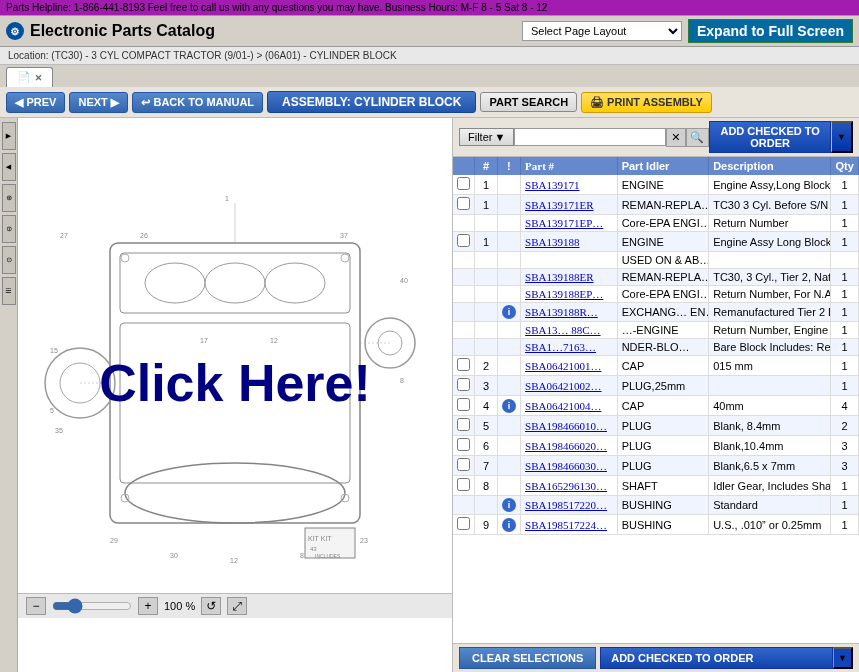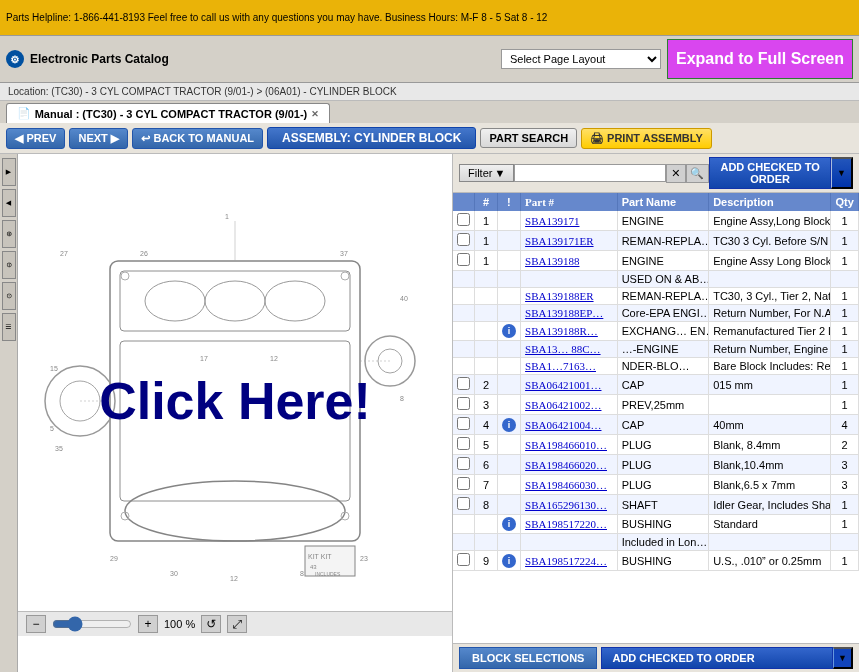--- a/index.html
+++ b/index.html
@@ -1,21 +1,21 @@
 <!DOCTYPE html>
 <html><head>
   <meta charset="utf-8">
   <style>
     * { margin: 0; padding: 0; box-sizing: border-box; }
     body { font-family: Arial, sans-serif; font-size: 11px; background: #d4d0c8; width: 859px; height: 672px; overflow: hidden; }
 
     
     #top-bar {
-      background: #eab308;
-      padding: 12px 6px;
+      background: #a21caf;
+      padding: 2px 6px;
       font-size: 10px;
       color: #000;
       border-bottom: 1px solid #999;
     }
 
     
     #app-header {
       background: #d4d0c8;
       display: flex;
       align-items: center;
@@ -28,37 +28,37 @@
       align-items: center;
       gap: 6px;
     }
     #app-logo {
       width: 18px; height: 18px;
       background: #0050a0;
       border-radius: 50%;
       display: flex; align-items: center; justify-content: center;
       color: white; font-size: 10px; font-weight: bold;
     }
-    #app-title { font-size: 12px; font-weight: bold; }
+    #app-title { font-size: 16px; font-weight: bold; }
     #header-right {
       display: flex; align-items: center; gap: 6px; margin-left: 40px;
     }
     #page-layout-select {
       padding: 2px 4px;
       font-size: 11px;
       background: white;
       border: 1px solid #999;
       width: 160px;
     }
     #expand-btn {
-      background: #d946ef;
+      background: #0369a1;
       color: white;
       border: 1px solid #2e7d32;
-      padding: 10px 8px;
-      font-size: 16px;
+      padding: 3px 8px;
+      font-size: 14px;
       font-weight: bold;
       cursor: pointer;
       white-space: nowrap;
     }
 
     
     #breadcrumb {
       background: #e8e8e8;
       padding: 3px 8px;
       font-size: 10px;
@@ -402,21 +402,20 @@
     </div>
   </div>
 
   <div id="breadcrumb">
     <span>Location: (TC30) - 3 CYL COMPACT TRACTOR (9/01-) &gt; (06A01) - CYLINDER BLOCK</span>
   </div>
 
   <div id="tab-bar">
     <div class="tab active">
       <span>📄</span>
-      <span>Manual : (TC30) - 3 CYL COMPACT TRACTOR (9/01-)</span>
       <span class="tab-close">✕</span>
     </div>
   </div>
 
   <div id="toolbar">
     <button class="toolbar-btn blue">
       <span>◀</span>
       <span>PREV</span>
     </button>
     <button class="toolbar-btn blue">
@@ -537,21 +536,21 @@
       </div>
 
       <div id="parts-table-container">
         <table>
           <thead>
             <tr>
               <th class="cb-col"></th>
               <th class="num-col">#</th>
               <th class="info-col">!</th>
               <th class="part-col">Part #</th>
-              <th class="name-col">Part Name</th>
+              <th class="name-col">Part Idler</th>
               <th class="desc-col">Description</th>
               <th class="qty-col">Qty</th>
             </tr>
           </thead>
           <tbody id="parts-tbody">
           <tr>
                 <td class="cb-col"><input type="checkbox" style=""></td>
                 <td class="num-col">1</td>
                 <td class="info-col"></td>
                 <td class="part-col"><span class="part-link">SBA139171</span></td>
@@ -562,20 +561,29 @@
               <tr>
                 <td class="cb-col"><input type="checkbox" style=""></td>
                 <td class="num-col">1</td>
                 <td class="info-col"></td>
                 <td class="part-col"><span class="part-link">SBA139171ER</span></td>
                 <td class="name-col">REMAN-REPLA…</td>
                 <td class="desc-col">TC30 3 Cyl. Before S/N H…</td>
                 <td class="qty-col">1</td>
               </tr>
               <tr>
+                <td class="cb-col"></td>
+                <td class="num-col"></td>
+                <td class="info-col"></td>
+                <td class="part-col"><span class="part-link">SBA139171EP…</span></td>
+                <td class="name-col">Core-EPA ENGI…</td>
+                <td class="desc-col">Return Number</td>
+                <td class="qty-col">1</td>
+              </tr>
+              <tr>
                 <td class="cb-col"><input type="checkbox" style=""></td>
                 <td class="num-col">1</td>
                 <td class="info-col"></td>
                 <td class="part-col"><span class="part-link">SBA139188</span></td>
                 <td class="name-col">ENGINE</td>
                 <td class="desc-col">Engine Assy Long Block…</td>
                 <td class="qty-col">1</td>
               </tr>
               <tr>
                 <td class="cb-col"></td>
@@ -638,21 +646,21 @@
                 <td class="part-col"><span class="part-link">SBA06421001…</span></td>
                 <td class="name-col">CAP</td>
                 <td class="desc-col">015 mm</td>
                 <td class="qty-col">1</td>
               </tr>
               <tr>
                 <td class="cb-col"><input type="checkbox" style=""></td>
                 <td class="num-col">3</td>
                 <td class="info-col"></td>
                 <td class="part-col"><span class="part-link">SBA06421002…</span></td>
-                <td class="name-col">PREV,25mm</td>
+                <td class="name-col">PLUG,25mm</td>
                 <td class="desc-col"></td>
                 <td class="qty-col">1</td>
               </tr>
               <tr>
                 <td class="cb-col"><input type="checkbox" style=""></td>
                 <td class="num-col">4</td>
                 <td class="info-col"><span class="info-icon">i</span></td>
                 <td class="part-col"><span class="part-link">SBA06421004…</span></td>
                 <td class="name-col">CAP</td>
                 <td class="desc-col">40mm</td>
@@ -697,43 +705,34 @@
               <tr>
                 <td class="cb-col"></td>
                 <td class="num-col"></td>
                 <td class="info-col"><span class="info-icon">i</span></td>
                 <td class="part-col"><span class="part-link">SBA198517220…</span></td>
                 <td class="name-col">BUSHING</td>
                 <td class="desc-col">Standard</td>
                 <td class="qty-col">1</td>
               </tr>
               <tr>
-                <td class="cb-col"></td>
-                <td class="num-col"></td>
-                <td class="info-col"></td>
-                <td class="part-col"></td>
-                <td class="name-col">Included in Lon…</td>
-                <td class="desc-col"></td>
-                <td class="qty-col"></td>
-              </tr>
-              <tr>
                 <td class="cb-col"><input type="checkbox" style=""></td>
                 <td class="num-col">9</td>
                 <td class="info-col"><span class="info-icon">i</span></td>
                 <td class="part-col"><span class="part-link">SBA198517224…</span></td>
                 <td class="name-col">BUSHING</td>
                 <td class="desc-col">U.S., .010” or 0.25mm</td>
                 <td class="qty-col">1</td>
               </tr>
             </tbody>
         </table>
       </div>
 
       <div id="bottom-bar">
-        <button id="clear-selections-btn">BLOCK SELECTIONS</button>
+        <button id="clear-selections-btn">CLEAR SELECTIONS</button>
         <div style="display:flex; flex:1;">
           <button id="add-checked-btn-bottom">
             <span>ADD CHECKED TO ORDER</span>
           </button>
           <button class="bottom-dropdown-arrow">▼</button>
         </div>
       </div>
     </div>
   </div>
 </div>

